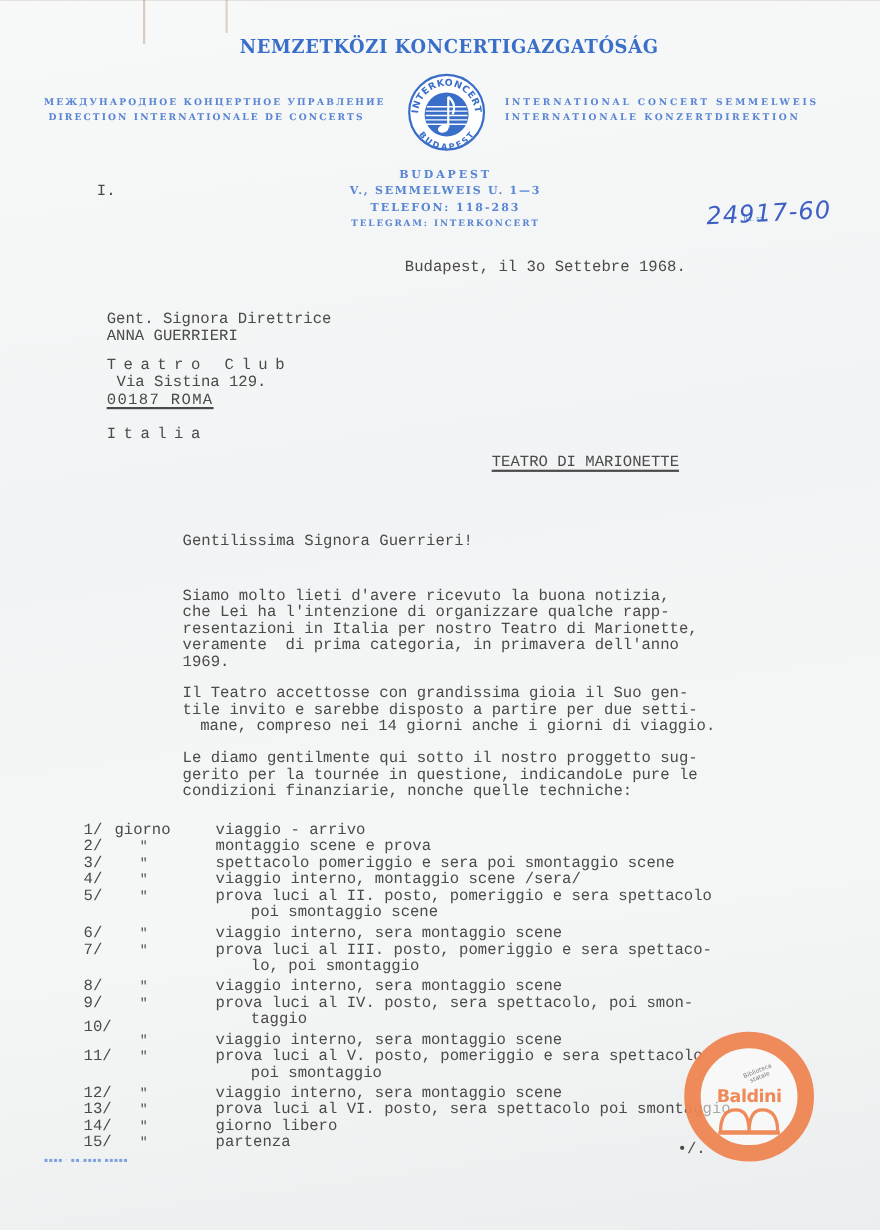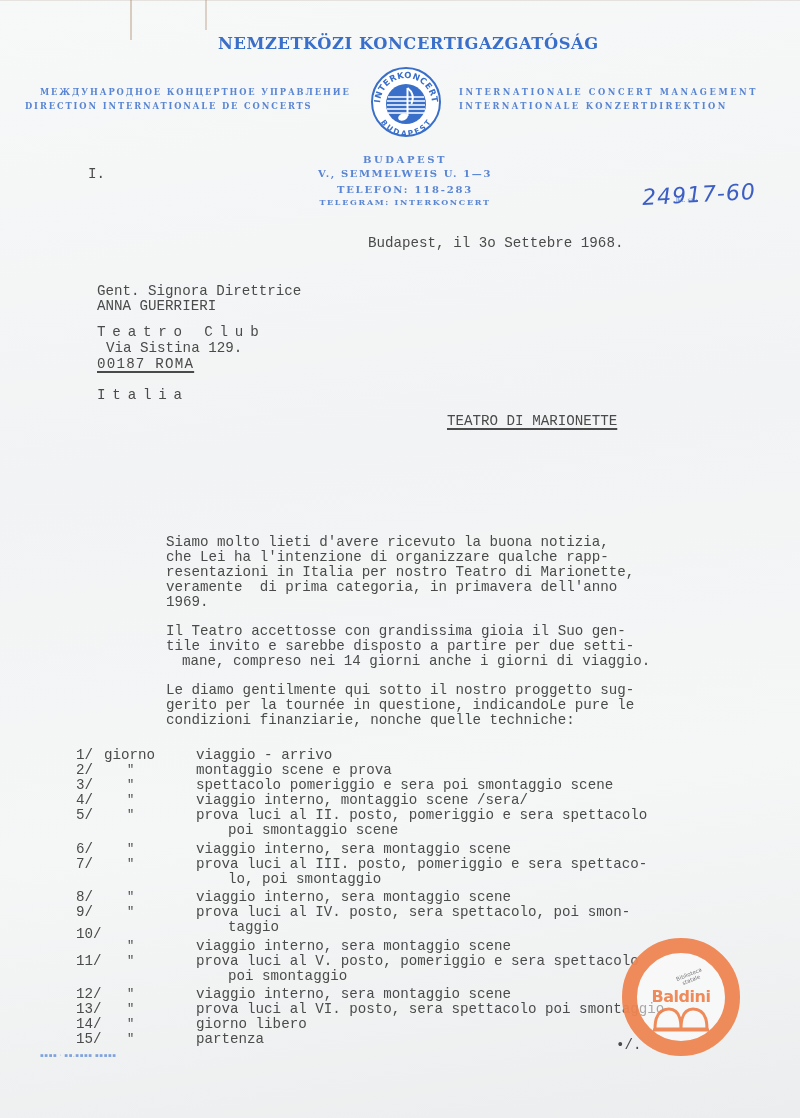--- a/index.html
+++ b/index.html
@@ -11,21 +11,21 @@
   .page {
     position: relative; width: 800px; height: 1118px;
     background: linear-gradient(172deg, #f7f8f8 0%, #f2f3f4 40%, #f5f6f6 70%, #ecedee 100%);
     color: #4b4b4b;
   }
   .crease { position: absolute; background: rgba(150,130,110,0.18); }
   .lh { position: absolute; color: #3a6fc9; font-family: "DejaVu Serif", "Liberation Serif", serif; font-weight: bold; }
   .lh-title { left: 0; width: 800px; top: 33px; text-align: center; font-size: 17.5px; letter-spacing: 0.6px; transform: scaleX(0.93); transform-origin: 50% 50%; padding-left: 18px; box-sizing: border-box; }
   .lh-small { font-size: 8.3px; letter-spacing: 1.9px; color: #5885d4; }
   .lh-left1 { left: 40px; top: 87px; }
-  .lh-left2 { left: 25px; top: 101px; }
+  .lh-left2 { left: 44px; top: 101px; }
   .lh-right1 { left: 459px; top: 87px; letter-spacing: 2.6px; }
   .lh-right2 { left: 459px; top: 101px; letter-spacing: 2.4px; }
   .logo { position: absolute; left: 370px; top: 66px; width: 72px; height: 72px; }
   .addr { position: absolute; left: 300px; width: 210px; text-align: center; color: #5885d4; font-family: "DejaVu Serif", "Liberation Serif", serif; font-weight: bold; }
   .addr1 { top: 154px; font-size: 10px; letter-spacing: 2.6px; }
   .addr2 { top: 168px; font-size: 10px; letter-spacing: 1.6px; }
   .addr3 { top: 184px; font-size: 10px; letter-spacing: 1.8px; }
   .addr4 { top: 197px; font-size: 8px; letter-spacing: 1.7px; }
   .ref-label { position: absolute; left: 676px; top: 196px; font-size: 6px; color: #5885d4; font-family: "DejaVu Sans", sans-serif; }
   .ref-num { position: absolute; left: 642px; top: 182px; font-size: 22px; color: #3d5fc4; font-family: "DejaVu Sans", sans-serif; font-style: italic; letter-spacing: 1px; transform: rotate(-3deg); }
@@ -47,21 +47,21 @@
 
 <div class="page">
 
   <div class="crease" style="left:0;top:0;width:800px;height:1px;"></div>
   <div class="crease" style="left:130px;top:0;width:2px;height:40px;background:rgba(160,120,90,0.35)"></div>
   <div class="crease" style="left:205px;top:0;width:2px;height:30px;background:rgba(160,120,90,0.3)"></div>
 
   <div class="lh lh-title">NEMZETKÖZI KONCERTIGAZGATÓSÁG</div>
   <div class="lh lh-small lh-left1">МЕЖДУНАРОДНОЕ КОНЦЕРТНОЕ УПРАВЛЕНИЕ</div>
   <div class="lh lh-small lh-left2">DIRECTION INTERNATIONALE DE CONCERTS</div>
-  <div class="lh lh-small lh-right1">INTERNATIONALE CONCERT MANAGEMENT</div>
+  <div class="lh lh-small lh-right1">INTERNATIONAL CONCERT SEMMELWEIS</div>
   <div class="lh lh-small lh-right2">INTERNATIONALE KONZERTDIREKTION</div>
 
   <svg class="logo" viewBox="0 0 72 72">
     <defs>
       <path id="ringTop" d="M 10 38 A 26 26 0 0 1 62 38"></path>
       <path id="ringBot" d="M 12 40 A 24 24 0 0 0 60 40"></path>
     </defs>
     <circle cx="36" cy="36" r="34" fill="#ffffff" stroke="#3a6fc9" stroke-width="2"></circle>
     <circle cx="36" cy="38" r="20" fill="#3a6fc9"></circle>
     <g stroke="#ffffff" stroke-width="1.3">
@@ -97,20 +97,21 @@
     <div class="tw" style="left:97px;top:284px;">Gent. Signora Direttrice</div>
     <div class="tw" style="left:97px;top:299px;">ANNA GUERRIERI</div>
     <div class="tw spaced" style="left:97px;top:325px;">Teatro Club</div>
     <div class="tw" style="left:106px;top:341px;">Via Sistina 129.</div>
     <div class="tw u" style="left:97px;top:357px;letter-spacing:1.2px;">00187 ROMA</div>
     <div class="tw spaced" style="left:97px;top:388px;">Italia</div>
   </div>
 
   <div class="tw u" style="left:447px;top:414px;">TEATRO DI MARIONETTE</div>
 
+  <div class="tw" style="left:166px;top:485px;">Gentilissima Signora Guerrieri!</div>
 
   <div>
     <div class="tw" style="left:166px;top:535px;">Siamo molto lieti d'avere ricevuto la buona notizia,</div>
     <div class="tw" style="left:166px;top:550px;">che Lei ha l'intenzione di organizzare qualche rapp-</div>
     <div class="tw" style="left:166px;top:565px;">resentazioni in Italia per nostro Teatro di Marionette,</div>
     <div class="tw" style="left:166px;top:580px;">veramente  di prima categoria, in primavera dell'anno</div>
     <div class="tw" style="left:166px;top:595px;">1969.</div>
   </div>
   <div>
     <div class="tw" style="left:166px;top:624px;">Il Teatro accettosse con grandissima gioia il Suo gen-</div>

